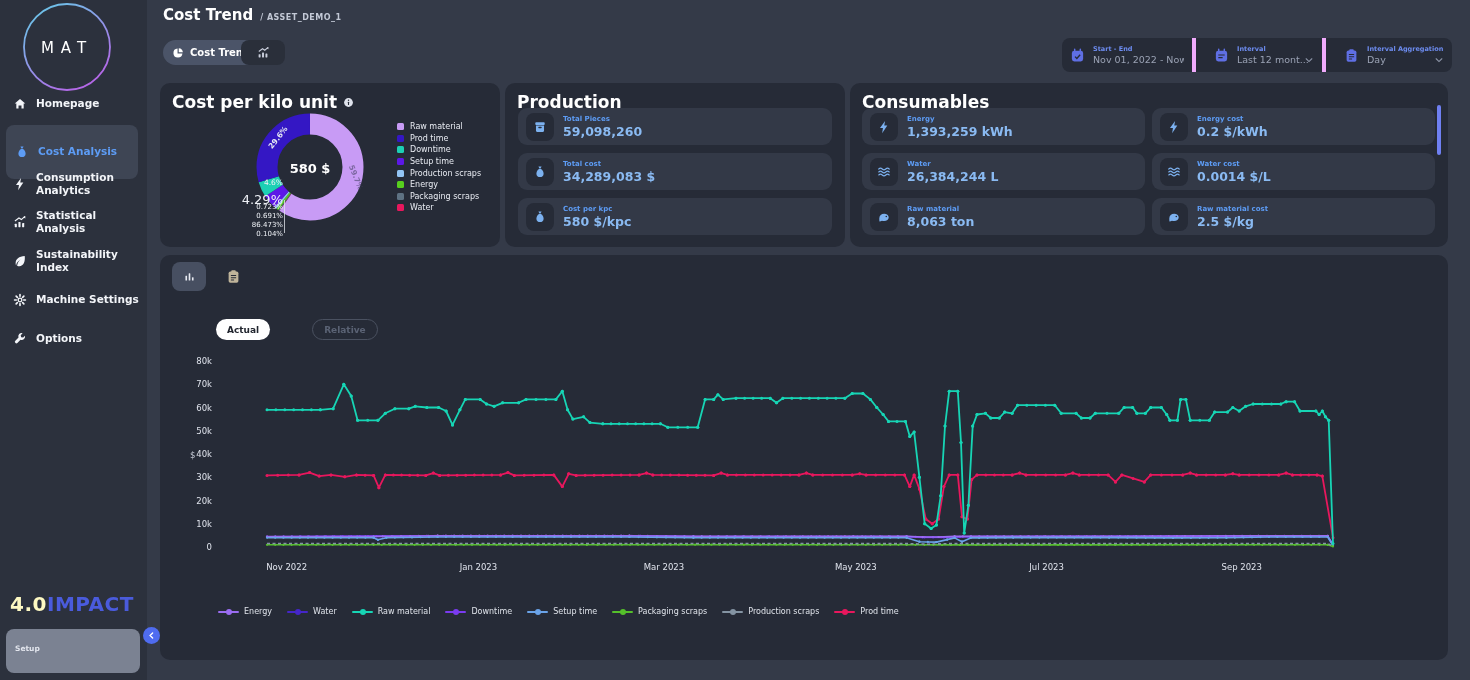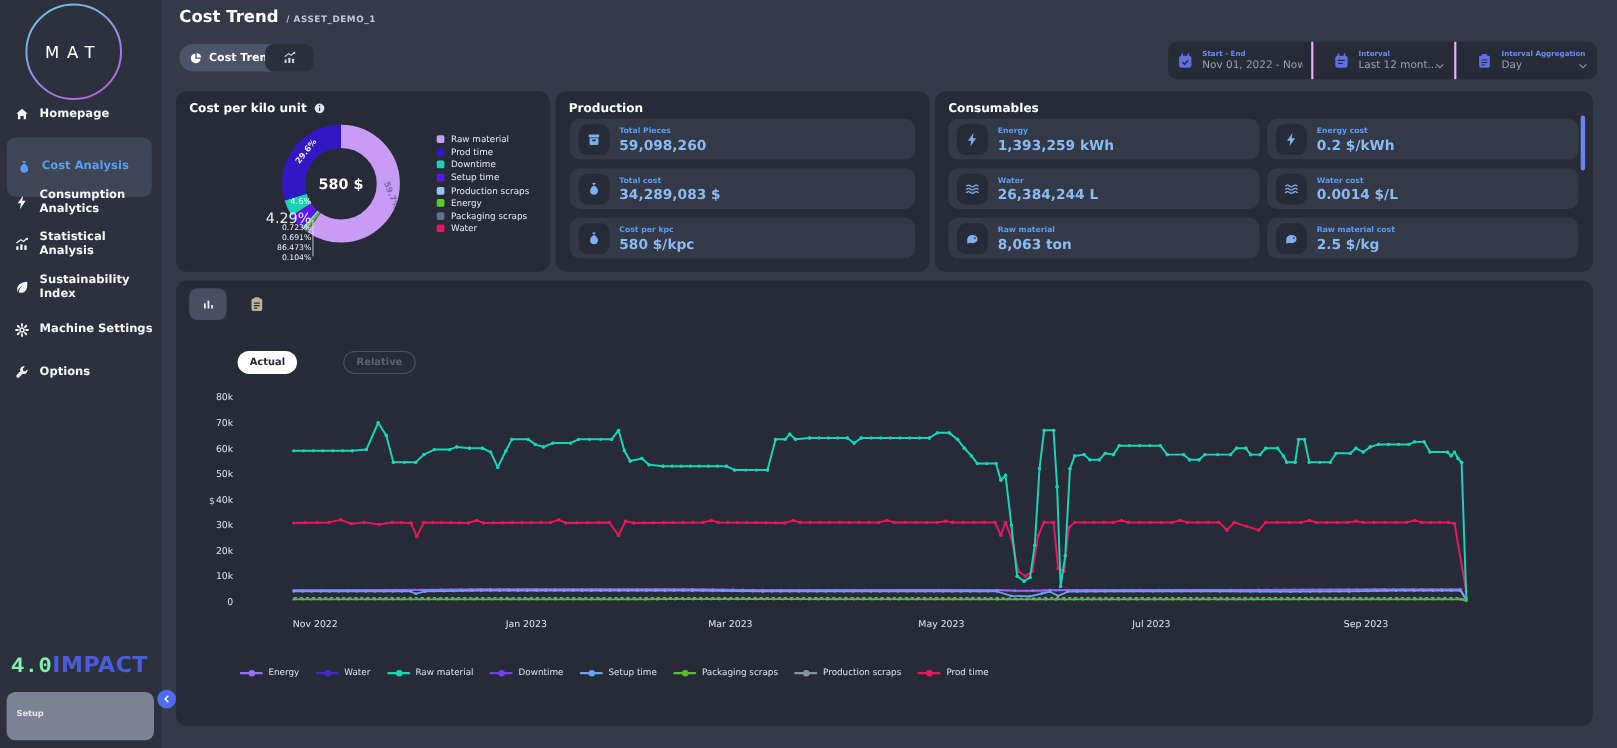--- a/index.html
+++ b/index.html
@@ -8,48 +8,48 @@
 
   
   .sidebar { position:absolute; left:0; top:0; width:147px; height:680px; background:#2c313d; z-index:2; }
   .logo-wrap { position:absolute; left:0; top:0; width:147px; height:94px; }
   .logo-text { position:absolute; left:0; top:39px; width:134px; text-align:center; color:#fff; font-size:15px; letter-spacing:7px; font-weight:400; }
   .nav-item { position:absolute; left:0; width:147px; display:flex; align-items:center; gap:9px; padding:0 6px 0 13px; color:#f3f5f9; font-size:10.5px; font-weight:bold; cursor:pointer; }
   .nav-item .nav-ic { width:14px; height:14px; flex:0 0 14px; display:flex; align-items:center; }
   .nav-item.active { left:6px; width:132px; padding-left:9px; background:#3e4554; border-radius:8px; color:#5d9cf5; }
   .nav-item .nav-label { line-height:1.25; }
   .brand { position:absolute; left:10px; top:592px; font-size:20px; font-weight:800; letter-spacing:.5px; color:#4a5bdc; }
-  .brand .b4 { color:#86efac;font-family:Liberation Mono, monospace; }
+  .brand .b4 { color:#fef9c3; }
   .line-box { position:absolute; left:6px; top:629px; width:134px; height:44px; background:rgba(134,141,158,.88); border-radius:8px; padding:7px 9px; }
   .line-box span { font-size:7.5px; color:#e3e6ee; font-weight:bold; }
   .collapse-btn { position:absolute; left:143px; top:627px; width:17px; height:17px; background:#4f6cf0; border-radius:50%; z-index:6; display:flex; align-items:center; justify-content:center; color:#fff; cursor:pointer; }
   .collapse-btn svg { width:9px; height:9px; }
 
   
   .main { position:absolute; left:147px; top:0; width:1323px; height:680px; }
   .page-title-row { position:absolute; left:16px; top:6px; display:flex; align-items:baseline; gap:7px; }
   .page-title { font-size:15px; font-weight:800; color:#fff; }
   .breadcrumb { font-size:8px; font-weight:bold; color:#c3c9d6; letter-spacing:.5px; }
 
   .btn-cost-trend { position:absolute; left:16px; top:40px; height:25px; padding:0 12px 0 9px; background:#4b5468; border-radius:13px; display:flex; align-items:center; gap:6px; color:#fff; font-size:10px; font-weight:bold; cursor:pointer; }
   .btn-cost-trend svg { width:12px; height:12px; }
   .btn-alt-chart { position:absolute; left:94px; top:40px; width:44px; height:25px; background:#2a2f3a; border-radius:8px; display:flex; align-items:center; justify-content:center; color:#c9cedb; cursor:pointer; }
   .btn-alt-chart svg { width:13px; height:13px; }
 
   .controls { position:absolute; right:18px; top:38px; height:34px; background:#262b37; border-radius:8px; display:flex; }
   .control { width:130px; display:flex; align-items:center; padding:0 8px; gap:8px; cursor:pointer; position:relative; }
-  .control + .control { border-left:2px solid #f0abfc;padding-left:18px; }
+  .control + .control { border-left:4px solid #f0abfc;padding-left:18px; }
   .control .c-ic { color:#5f6fe4; width:15px; height:15px; flex:0 0 15px; }
   .control .c-txt { display:flex; flex-direction:column; gap:1px; min-width:0; }
   .control .c-label { font-size:6.5px; font-weight:bold; color:#6d8cf0; white-space:nowrap; }
   .control .c-value { font-size:9.5px; color:#9aa2b4; white-space:nowrap; overflow:hidden; }
   .control .c-chev { position:absolute; right:8px; color:#8b93a6; width:10px; height:10px; }
 
   .panel { position:absolute; background:#262b37; border-radius:10px; }
-  .panel-title { position:absolute; left:12px; top:9px; font-size:11px; font-weight:800; color:#fff; display:flex; align-items:center; gap:6px; }
+  .panel-title { position:absolute; left:12px; top:9px; font-size:17px; font-weight:800; color:#fff; display:flex; align-items:center; gap:6px; }
   .panel-title .info-ic { width:11px; height:11px; color:#dfe3ec; }
 
   
   .mcard { position:absolute; background:#333947; border-radius:9px; height:37px; display:flex; align-items:center; padding:16px 8px; gap:9px; }
   .mcard .tile { width:28px; height:28px; background:#262b37; border-radius:8px; display:flex; align-items:center; justify-content:center; color:#7cb1ef; flex:0 0 28px; }
   .mcard .tile svg { width:14px; height:14px; }
   .mcard .m-label { font-size:7px; font-weight:bold; color:#5d9cf5; }
   .mcard .m-value { font-size:12.5px; font-weight:bold; color:#8abaf2; margin-top:1px; }
 
   

